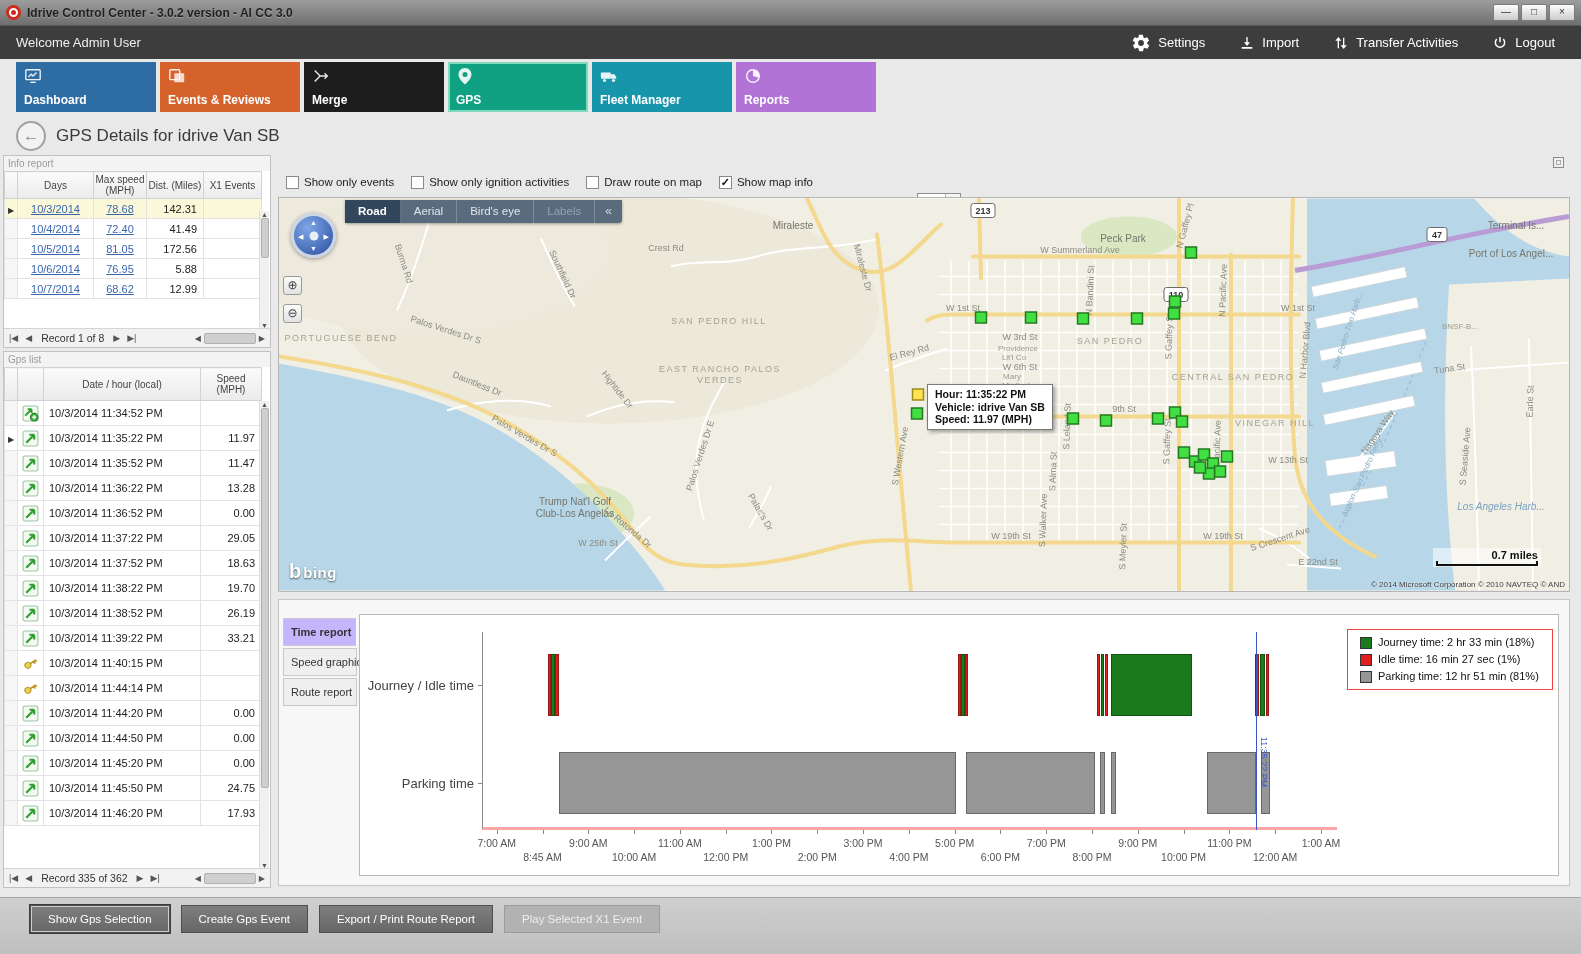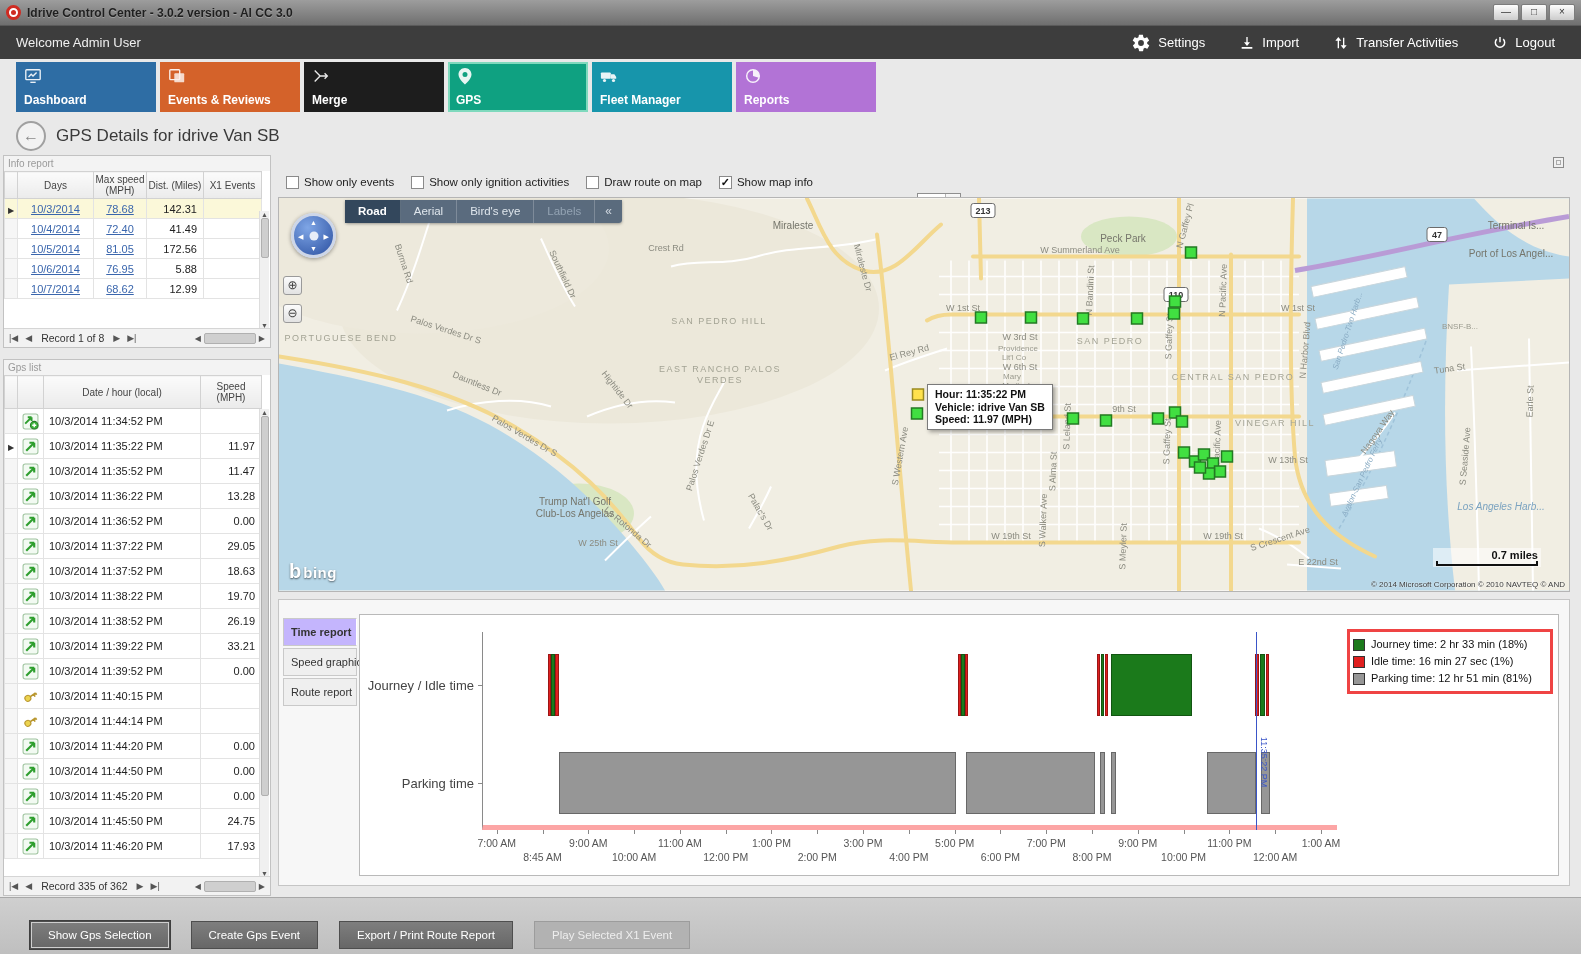--- a/index.html
+++ b/index.html
@@ -29,21 +29,21 @@
   .tile-selected{outline:2px solid #7fd9bd;outline-offset:-2px;}
 
   
   .pagehead{position:absolute;left:16px;top:120px;height:32px;display:flex;align-items:center;gap:10px;}
   .back-btn{width:30px;height:30px;border-radius:50%;border:2px solid #a0a0a0;background:#f2f2f2;color:#8a8a8a;font-size:16px;display:flex;align-items:center;justify-content:center;cursor:pointer;}
   .page-title{font-size:17px;color:#3a3a3a;}
 
   
   .panel{position:absolute;background:#fff;border:1px solid #c2c2c2;}
   #info-panel{left:3px;top:155px;width:268px;height:193px;}
-  #gps-panel{left:3px;top:351px;width:268px;height:537px;margin-top:8px;}
+  #gps-panel{left:3px;top:351px;width:268px;height:537px;}
   .panel-cap{height:15px;background:#f3f3f3;color:#9a9a9a;font-size:10px;line-height:15px;padding:0 4px;}
   .grid{width:257px;border-collapse:collapse;table-layout:fixed;font-size:11px;color:#222;}
   .grid th{background:linear-gradient(#fbfbfb,#ebebeb);border:1px solid #d2d2d2;font-weight:normal;font-size:10px;color:#444;padding:2px 1px;text-align:center;}
   .grid td{border:1px solid #e3e3e3;height:20px;text-align:center;overflow:hidden;white-space:nowrap;padding:0 2px;}
   #gps-panel .grid td{height:25px;}
   .grid a{color:#3a66ad;text-decoration:underline;cursor:pointer;}
   .row-sel td{background:#fbf8d9;}
   #gps-panel .row-sel td{background:#fff;}
   .gutter{background:#f6f6f6;}
   .sel-arrow{visibility:hidden;font-size:8px;color:#333;}
@@ -113,37 +113,37 @@
   .map-copy{position:absolute;right:4px;bottom:2px;font-size:8px;color:#3c3c3c;text-shadow:0 0 2px #fff;}
 
   
   #chart-panel{position:absolute;left:278px;top:599px;width:1292px;height:287px;background:#f7f7f7;border:1px solid #c5c5c5;}
   .vtabs{position:absolute;left:4px;top:18px;width:74px;}
   .vtab{height:28px;line-height:27px;padding-left:7px;font-size:11px;color:#333;background:#efefef;border:1px solid #c9c9c9;margin-bottom:2px;cursor:pointer;white-space:nowrap;}
   .vtab-on{background:#c4b5fd;border-right-color:#fff;font-weight:bold;}
   .chart-box{position:absolute;left:80px;top:14px;width:1200px;height:262px;border:1px solid #b9b9b9;background:#fff;}
   .row-label{position:absolute;width:114px;text-align:right;font-size:13px;color:#444;left:0;}
   #rl-journey{top:63px;} #rl-parking{top:161px;}
-  #plot{position:absolute;left:122px;top:17px;width:855px;height:198px;border-left:1px solid #8a8a8a;border-bottom:5px solid #fca5a5;}
+  #plot{position:absolute;left:122px;top:17px;width:855px;height:198px;border-left:1px solid #8a8a8a;border-bottom:3px solid #fca5a5;}
   .band{position:absolute;left:0;right:0;}
   #band-journey{top:22px;height:62px;} #band-parking{top:120px;height:62px;}
   .seg{position:absolute;top:0;height:100%;min-width:2px;border:1px solid rgba(0,0,0,.3);}
   .seg-journey{background:#1b7a1b;} .seg-idle{background:#e01f1f;} .seg-parking{background:#969696;}
   .xtick{position:absolute;width:1px;height:4px;background:#888;top:198px;}
   .ytick{position:absolute;left:-5px;width:5px;height:1px;background:#888;}
   .tlab{position:absolute;transform:translateX(-50%);font-size:10.5px;color:#555;white-space:nowrap;}
   .cursor{position:absolute;top:0;height:198px;width:1px;background:#3a55c8;z-index:3;}
   .cursor-label{position:absolute;top:105px;writing-mode:vertical-rl;font-size:9px;color:#3a55c8;z-index:3;white-space:nowrap;}
-  .legend{position:absolute;left:987px;top:14px;width:206px;border:3px solid #ef4444;background:#fff;padding:4px 3px;}
+  .legend{position:absolute;left:987px;top:14px;width:206px;border:1px solid #ef4444;background:#fff;padding:4px 12px;}
   .lg-item{display:flex;align-items:center;gap:6px;font-size:11px;color:#111;line-height:17px;}
   .lg-sq{width:12px;height:12px;border:1px solid #333;flex:none;}
 
   
   #bottombar{position:absolute;left:0;top:897px;width:1581px;height:57px;background:linear-gradient(#cfcfcf,#bfbfbf);border-top:1px solid #a8a8a8;}
-  .bbtns{position:absolute;left:30px;top:23px;display:flex;gap:21px;}
+  .bbtns{position:absolute;left:30px;top:7px;display:flex;gap:11px;}
   .bbtn{height:28px;padding:0 17px;background:linear-gradient(#7e7e7e,#676767);border:1px solid #4e4e4e;color:#fff;font-size:11.5px;font-family:"Liberation Sans",sans-serif;cursor:pointer;white-space:nowrap;}
   .bbtn.focused{box-shadow:0 0 0 1px #3f3f3f, inset 0 0 0 1px #cfcfcf;}
   .bbtn.disabled{background:#b2b2b2;border-color:#9c9c9c;color:#eee;cursor:default;}
 </style>
 </head>
 <body>
 
 <div class="titlebar">
   <span class="app-ico"></span>
   <span class="title-text">Idrive Control Center - 3.0.2 version - Al CC 3.0</span>
@@ -447,29 +447,20 @@
         <tr>
           <td class="gutter"><span class="sel-arrow"></span></td>
           <td><span class="rowico"><svg viewBox="0 0 16 16">
                 <rect x="1" y="1" width="14" height="14" rx="2" fill="#f2faf2" stroke="#9fc49f"></rect>
                 <path d="M4 12 L11.5 4.5 M11.5 4.5 h-4.5 M11.5 4.5 v4.5" stroke="#2e9e2e" stroke-width="2" fill="none"></path>
               </svg></span></td>
           <td class="cell-dt">10/3/2014 11:39:22 PM</td>
           <td class="cell-num">33.21</td>
         </tr>
 
-        <tr>
-          <td class="gutter"><span class="sel-arrow"></span></td>
-          <td><span class="rowico"><svg viewBox="0 0 16 16">
-                <rect x="1" y="1" width="14" height="14" rx="2" fill="#f2faf2" stroke="#9fc49f"></rect>
-                <path d="M4 12 L11.5 4.5 M11.5 4.5 h-4.5 M11.5 4.5 v4.5" stroke="#2e9e2e" stroke-width="2" fill="none"></path>
-              </svg></span></td>
-          <td class="cell-dt">10/3/2014 11:39:52 PM</td>
-          <td class="cell-num">0.00</td>
-        </tr>
 
         <tr>
           <td class="gutter"><span class="sel-arrow"></span></td>
           <td><span class="rowico"><svg viewBox="0 0 16 16">
                 <g transform="rotate(-35 8 8)">
                   <circle cx="5" cy="8" r="2.8" fill="#ecd34f" stroke="#b8962e"></circle>
                   <path d="M7.8 8h6M11.5 8v2.6M13.6 8v2" stroke="#b8962e" stroke-width="1.6" fill="none"></path>
                 </g>
               </svg></span></td>
           <td class="cell-dt">10/3/2014 11:40:15 PM</td>

